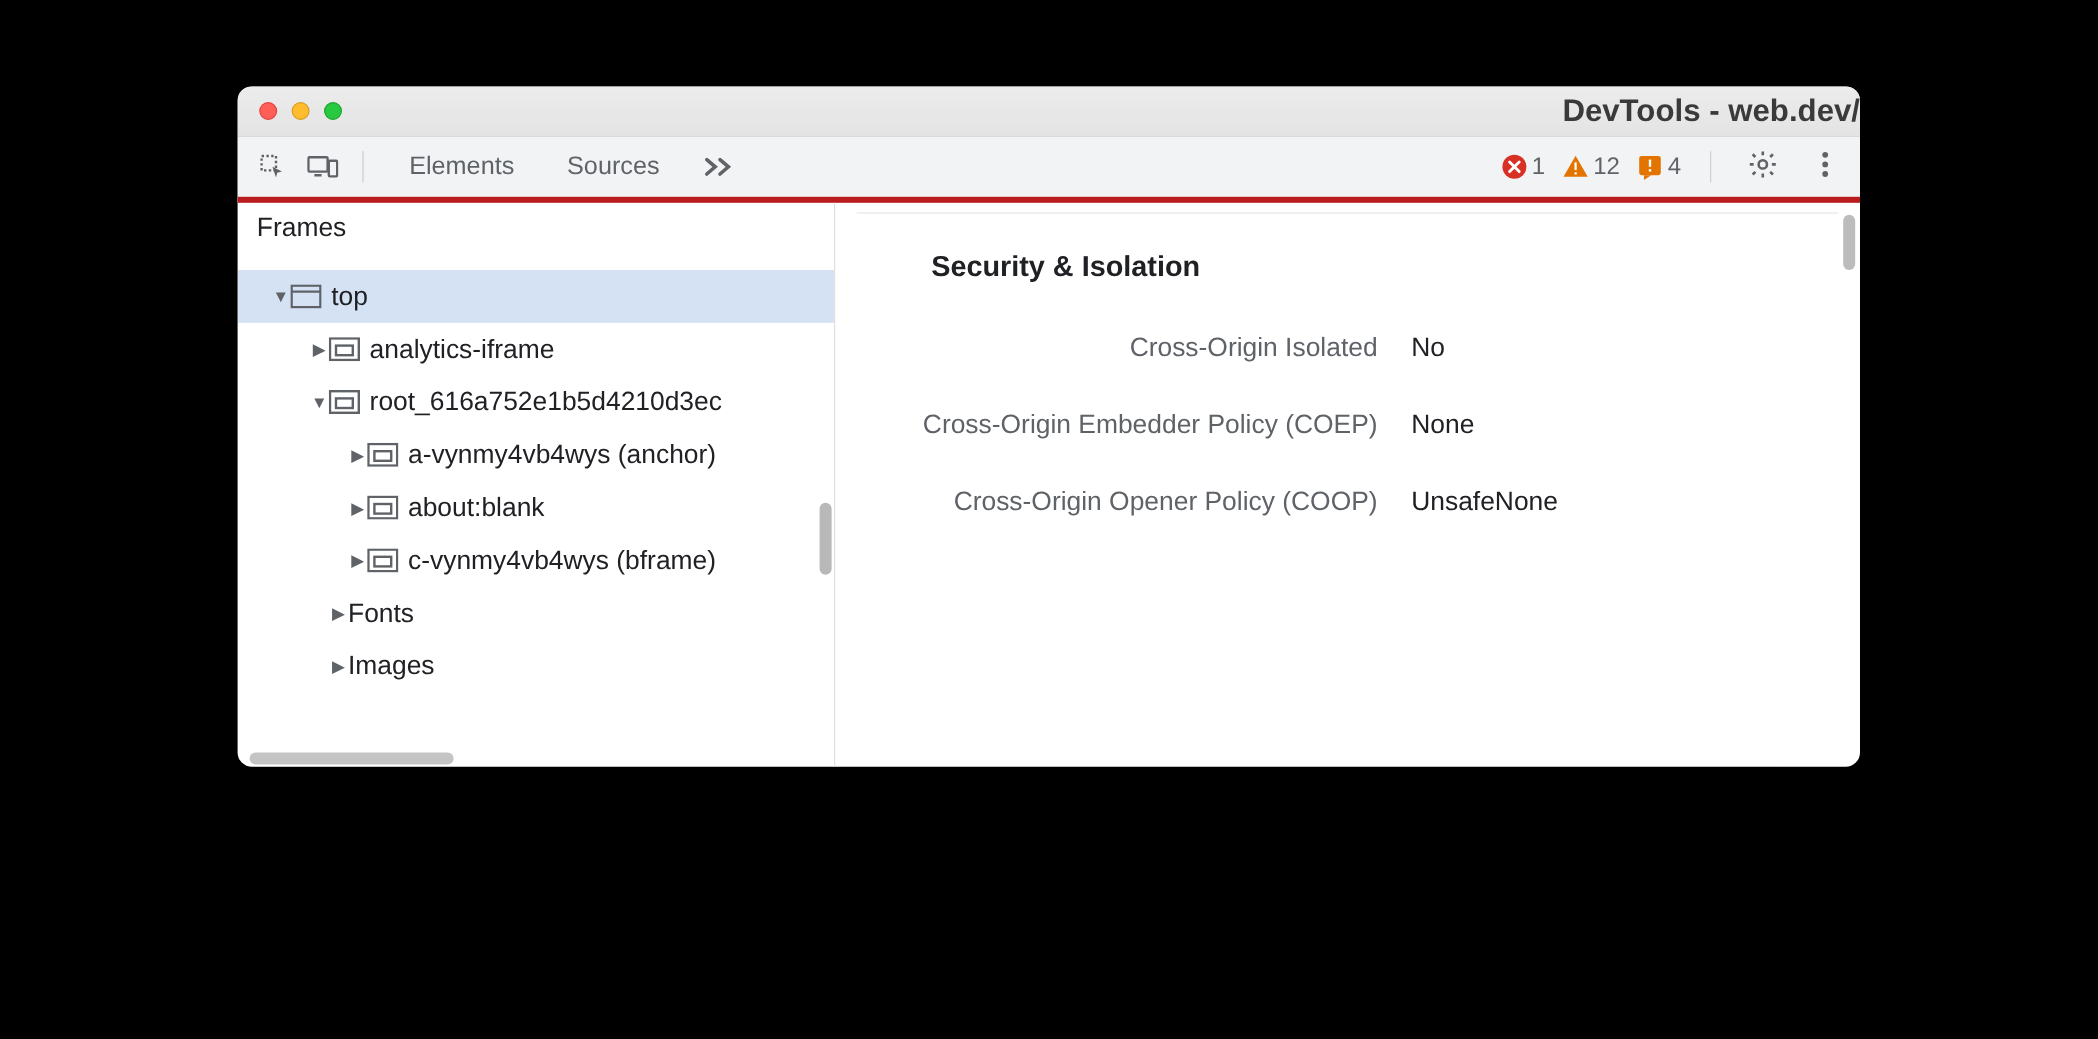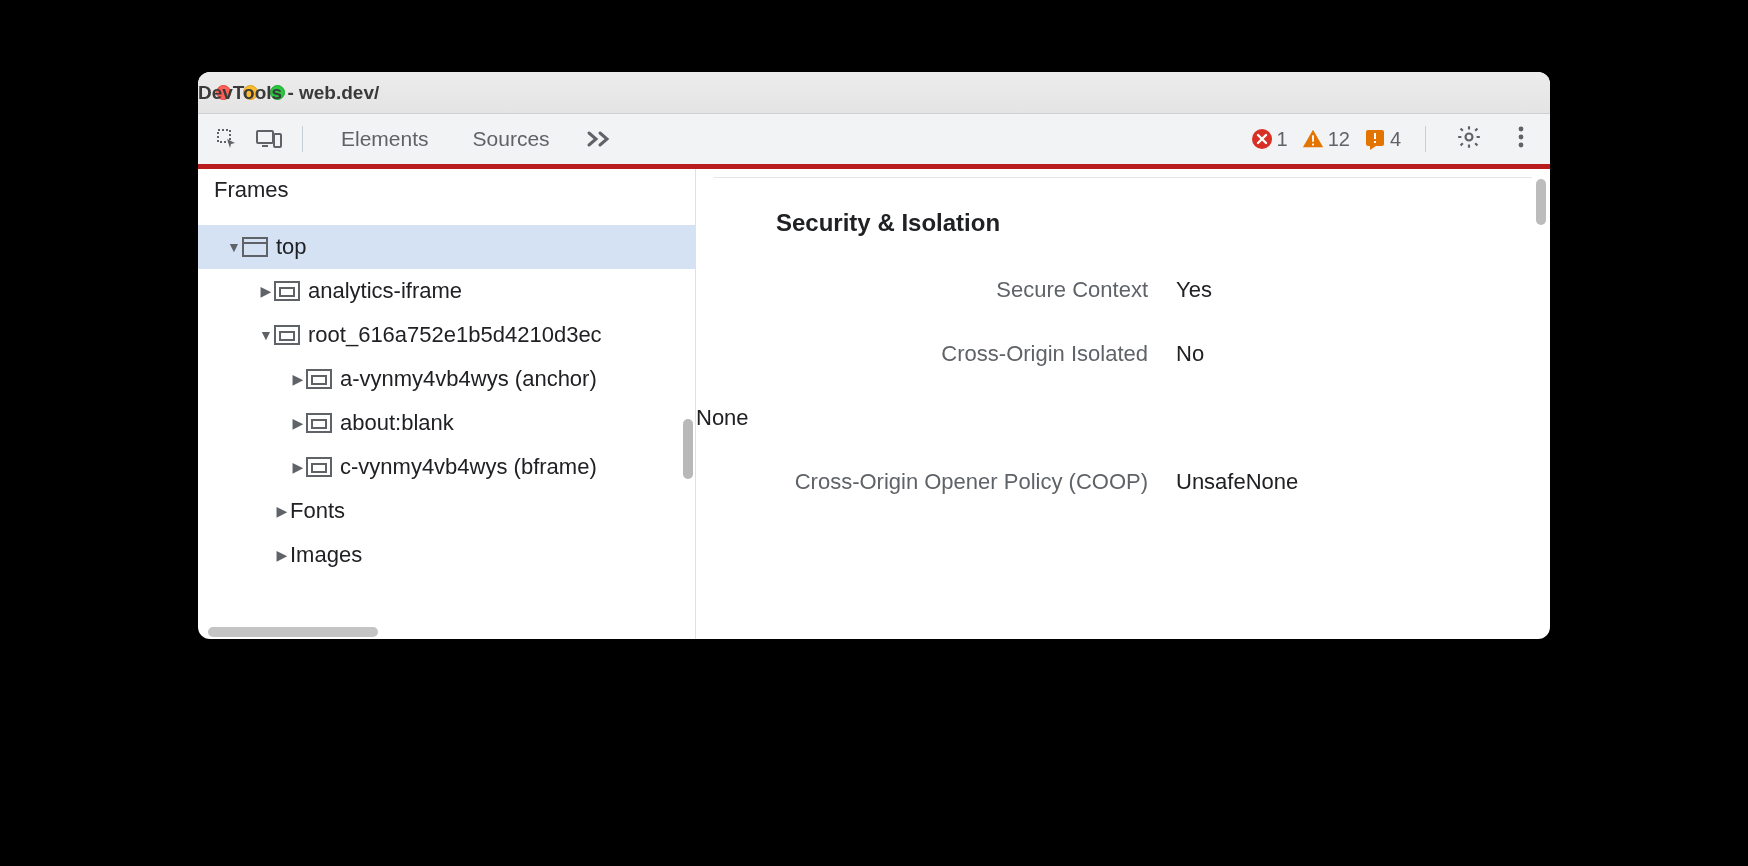--- a/index.html
+++ b/index.html
@@ -35,22 +35,22 @@
     gap: 12px;
     padding-left: 18px;
   }
   .tl { width: 15px; height: 15px; border-radius: 50%; }
   .tl.red { background: #ff5f57; border: 1px solid #e0443e; }
   .tl.yellow { background: #febc2e; border: 1px solid #d89d22; }
   .tl.green { background: #28c840; border: 1px solid #1da52f; }
   .titlebar-title {
     position: absolute;
     left: 0; right: 0;
-    text-align: left;
-    font-size: 19px;
+    text-align: right;
+    font-size: 26px;
     font-weight: 600;
     color: #3a3a3a;
     pointer-events: none;
   }
   .toolbar {
     height: 55px;
     background: #f1f3f4;
     border-bottom: 5px solid #b91c1c;
     display: flex;
     align-items: center;
@@ -427,28 +427,25 @@
 
       <div class="sidebar-vscroll"></div>
       <div class="sidebar-hscroll"></div>
     </div>
 
     <div class="details">
       <div class="details-hr"></div>
       <div class="details-heading">Security &amp; Isolation</div>
 
       <div class="detail-row">
-        <div class="detail-label">Secure Context</div>
-        <div class="detail-value">Yes</div>
-      </div>
-      <div class="detail-row">
         <div class="detail-label">Cross-Origin Isolated</div>
         <div class="detail-value">No</div>
       </div>
       <div class="detail-row">
+        <div class="detail-label">Cross-Origin Embedder Policy (COEP)</div>
         <div class="detail-value">None</div>
       </div>
       <div class="detail-row">
         <div class="detail-label">Cross-Origin Opener Policy (COOP)</div>
         <div class="detail-value">UnsafeNone</div>
       </div>
 
       <div class="details-vscroll"></div>
     </div>
 

